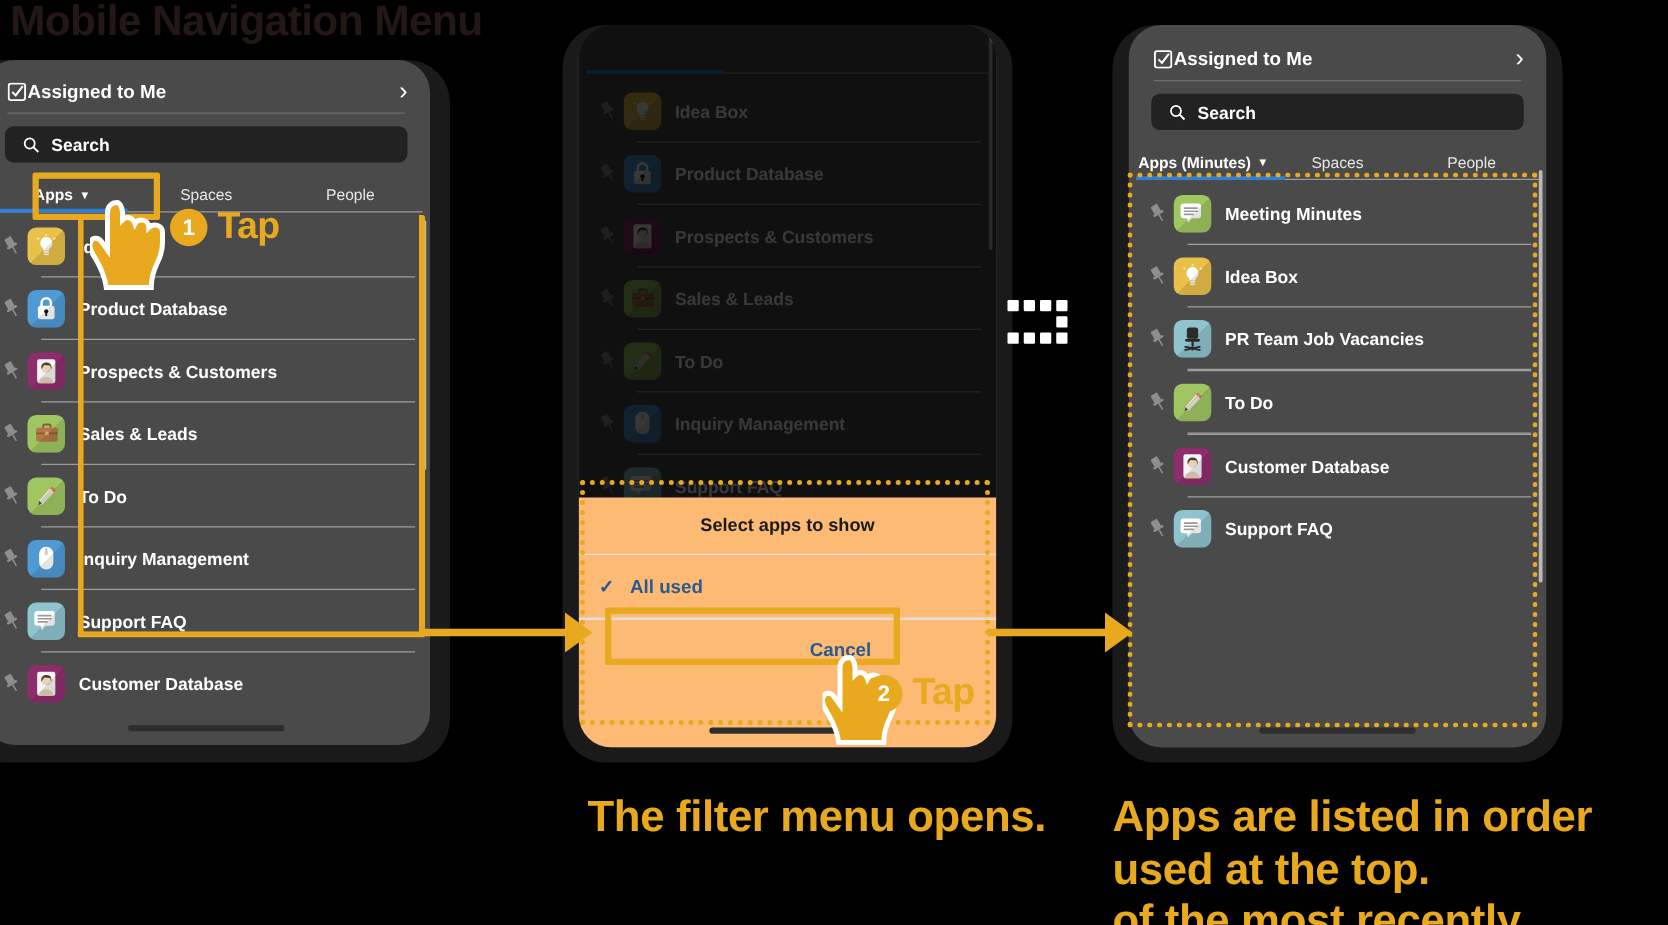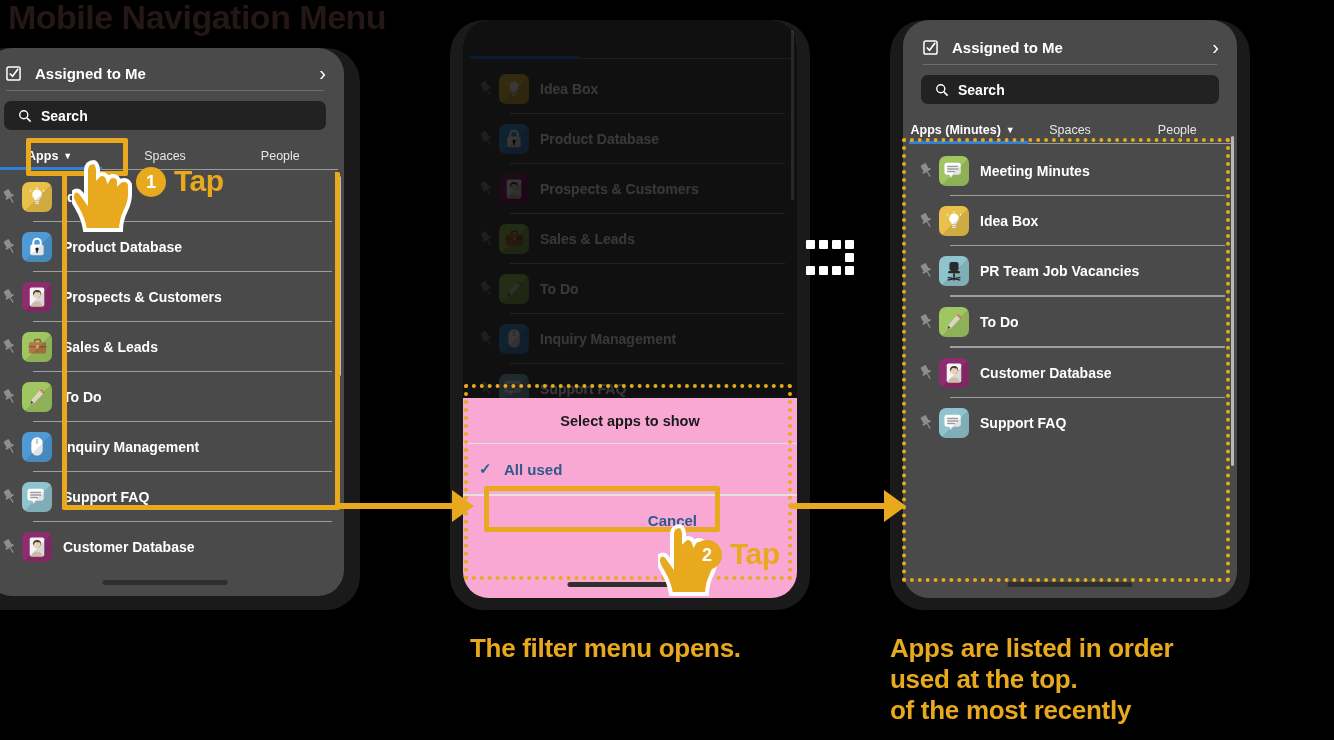--- a/index.html
+++ b/index.html
@@ -32,21 +32,21 @@
   .home-indicator {
     position:absolute; bottom:11px; left:50%; transform:translateX(-50%);
     width:125px; height:5px; border-radius:3px; background:#2e2e2e;
   }
 
   
   .assigned-row {
     display:flex; align-items:center;
     height:34px; padding:0 18px 0 20px; color:#fff;
   }
-  .assigned-label { font-size:15px; font-weight:bold; flex:1; display:flex; align-items:center; gap:14px; }
+  .assigned-label { font-size:15px; font-weight:bold; flex:1; display:flex; align-items:center; gap:1px; }
   .chev { font-size:20px; font-weight:300; color:#fff; line-height:1; }
   .hr-light { height:1px; background:#6d6d6d; margin:0 20px; }
 
   
   .search-box {
     margin:10px 18px 0 18px; height:29px; background:#222;
     border-radius:7px; display:flex; align-items:center; gap:9px;
     padding-left:14px; color:#fff;
   }
   .search-text { font-size:14px; font-weight:bold; color:#fff; }
@@ -94,21 +94,21 @@
   }
 
   
   .dim-overlay {
     position:absolute; left:0; top:0; right:0; bottom:0;
     background:rgba(0,0,0,0.78); pointer-events:none;
   }
 
   
   .dialog {
-    position:absolute; background:#f9a8d4; left:0; right:0; bottom:0;
+    position:absolute; background:#fdba74; left:0; right:0; bottom:0;
     display:flex; flex-direction:column;
   }
   .dialog-title {
     text-align:center; font-size:14.5px; font-weight:bold; color:#1a1a1a;
     padding:15px 0 14px;
   }
   .dialog-sep { height:1px; background:#e2e2e2; }
   .dialog-item {
     height:50px; display:flex; align-items:center;
     font-size:15px; color:#2b5a8c; font-weight:bold; padding-left:16px; gap:11px;
@@ -139,21 +139,21 @@
   .tap-badge {
     position:absolute; width:30px; height:30px; border-radius:50%;
     background:#e8a91e; color:#fff; font-size:18px; font-weight:bold;
     display:flex; align-items:center; justify-content:center;
   }
   .tap-word {
     position:absolute; font-size:30px; font-weight:bold; color:#e8a91e;
     letter-spacing:-0.5px;
   }
   .caption {
-    position:absolute; color:#e8a91e; font-size:26px; font-weight:bold;
+    position:absolute; color:#e8a91e; font-size:35px; font-weight:bold;
     line-height:1.19; letter-spacing:-0.3px;
   }
 
   
   .hand { position:absolute; pointer-events:none; }
 
   
   .dot-connector { position:absolute; }
   .dot-connector i {
     position:absolute; width:9px; height:9px; background:#fff; border-radius:1px;

